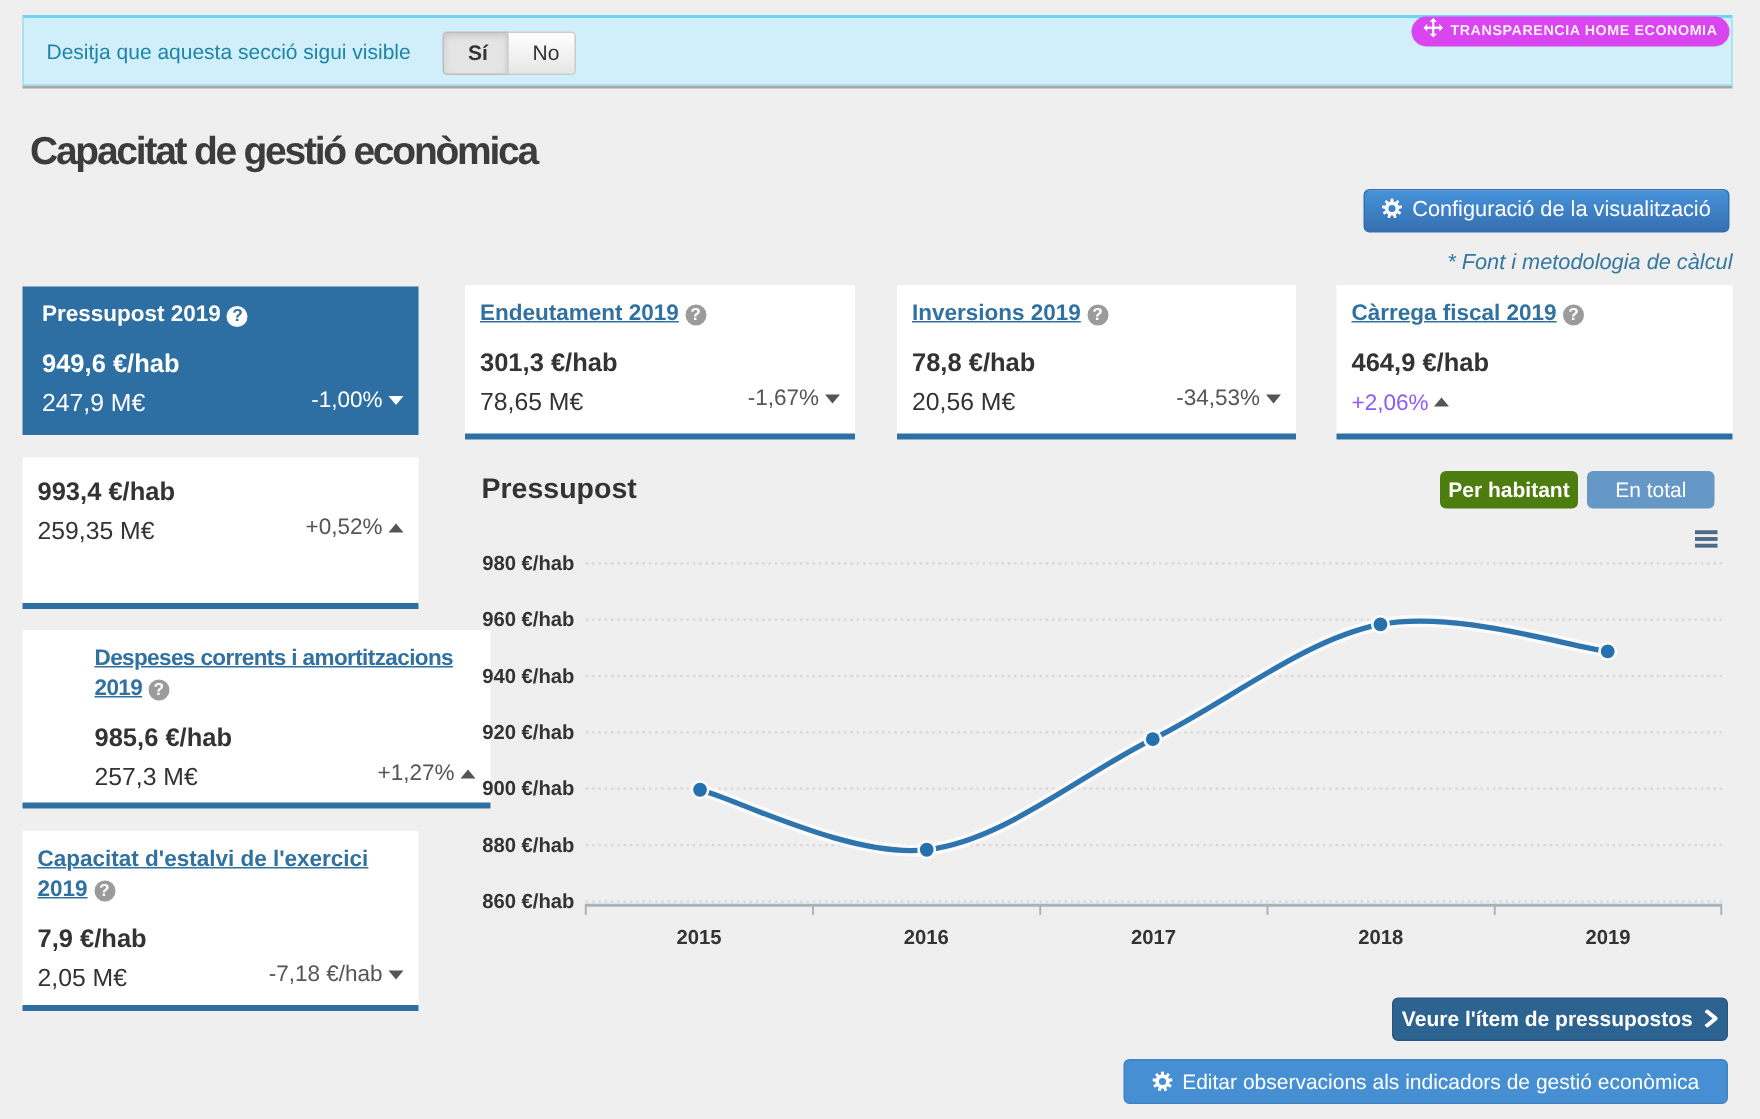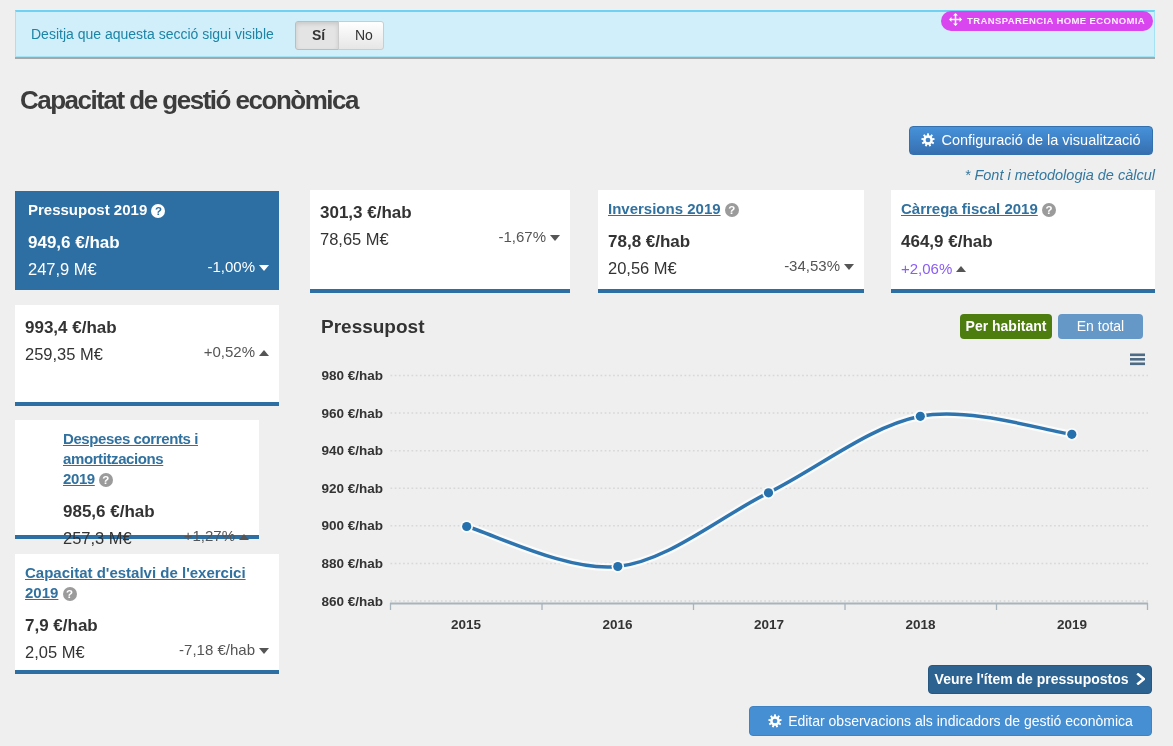--- a/index.html
+++ b/index.html
@@ -28,21 +28,21 @@
 .card .s{font-size:16.5px;color:#333;line-height:23px;position:relative;}
 .card .pct{position:absolute;right:0;top:-3px;font-size:15px;color:#555;white-space:nowrap;}
 .qi{display:inline-block;width:14px;height:14px;border-radius:50%;background:#9b9b9b;color:#fff;font-size:11.5px;font-weight:bold;line-height:14px;text-align:center;vertical-align:0px;}
 .car-up{display:inline-block;width:0;height:0;border-left:5px solid transparent;border-right:5px solid transparent;border-bottom:6px solid #555;margin-left:4px;vertical-align:1px;}
 .car-dn{display:inline-block;width:0;height:0;border-left:5px solid transparent;border-right:5px solid transparent;border-top:6px solid #555;margin-left:4px;vertical-align:1px;}
 #card1{left:15px;top:191px;width:264px;height:99px;background:#2e6fa3;border-bottom:none;padding-left:13px;}
 #card1 .t,#card1 .v,#card1 .s,#card1 .pct{color:#fff;}
 #card1 .qi{background:#fff;color:#2e6fa3;}
 #card1 .car-dn{border-top-color:#fff;}
 #card2{left:15px;top:305px;width:264px;height:101px;}
-#card3{left:15px;top:420px;width:244px;height:119px;padding-left:48px;}
+#card3{left:15px;top:420px;width:312px;height:119px;padding-left:48px;}
 #card4{left:15px;top:554px;width:264px;height:120px;}
 #card5{left:310px;top:190px;width:260px;height:103px;}
 #card6{left:598px;top:190px;width:266px;height:103px;}
 #card7{left:891px;top:190px;width:264px;height:103px;}
 
 #ptitle{left:321px;top:316px;font-size:19px;font-weight:bold;color:#333;}
 #bhab{left:960px;top:314px;width:92px;height:25px;line-height:25px;background:#4d7c0f;font-weight:bold;font-size:14px;}
 #btot{left:1058px;top:314px;width:85px;height:25px;line-height:25px;background:#6598c6;font-size:14px;}
 
 #veure{left:928px;top:665px;width:224px;height:29px;line-height:27px;background:#2d6391;border:1px solid #28587f;font-weight:bold;white-space:nowrap;font-size:14px;}
@@ -86,20 +86,21 @@
   <div class="t" style="letter-spacing:-0.4px;"><a href="#">Despeses corrents i amortitzacions<br>2019</a> <span class="qi">?</span></div>
   <div class="v">985,6 €/hab</div>
   <div class="s">257,3 M€<span class="pct">+1,27%<span class="car-up"></span></span></div>
 </div>
 <div id="card4" class="abs card">
   <div class="t"><a href="#">Capacitat d'estalvi de l'exercici 2019</a> <span class="qi">?</span></div>
   <div class="v">7,9 €/hab</div>
   <div class="s">2,05 M€<span class="pct">-7,18 €/hab<span class="car-dn"></span></span></div>
 </div>
 <div id="card5" class="abs card">
+  <div class="t"><a href="#">Endeutament 2019</a> <span class="qi">?</span></div>
   <div class="v">301,3 €/hab</div>
   <div class="s">78,65 M€<span class="pct">-1,67%<span class="car-dn"></span></span></div>
 </div>
 <div id="card6" class="abs card">
   <div class="t"><a href="#">Inversions 2019</a> <span class="qi">?</span></div>
   <div class="v">78,8 €/hab</div>
   <div class="s">20,56 M€<span class="pct">-34,53%<span class="car-dn"></span></span></div>
 </div>
 <div id="card7" class="abs card">
   <div class="t"><a href="#">Càrrega fiscal 2019</a> <span class="qi">?</span></div>

